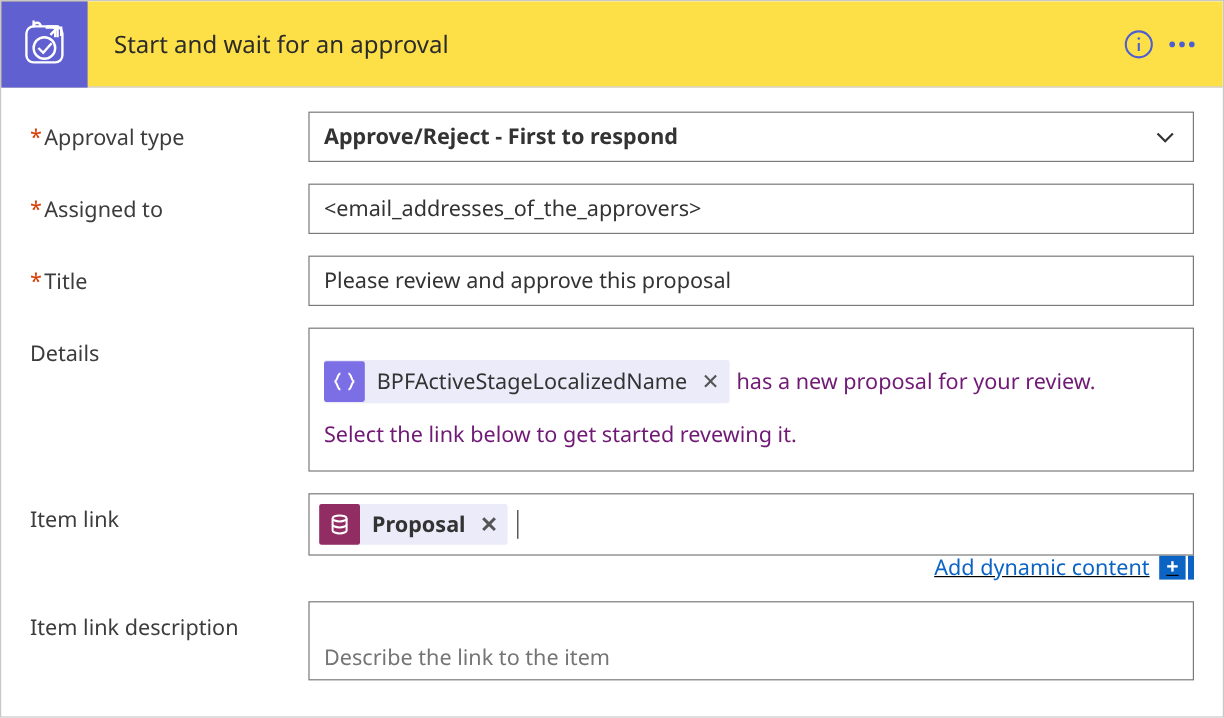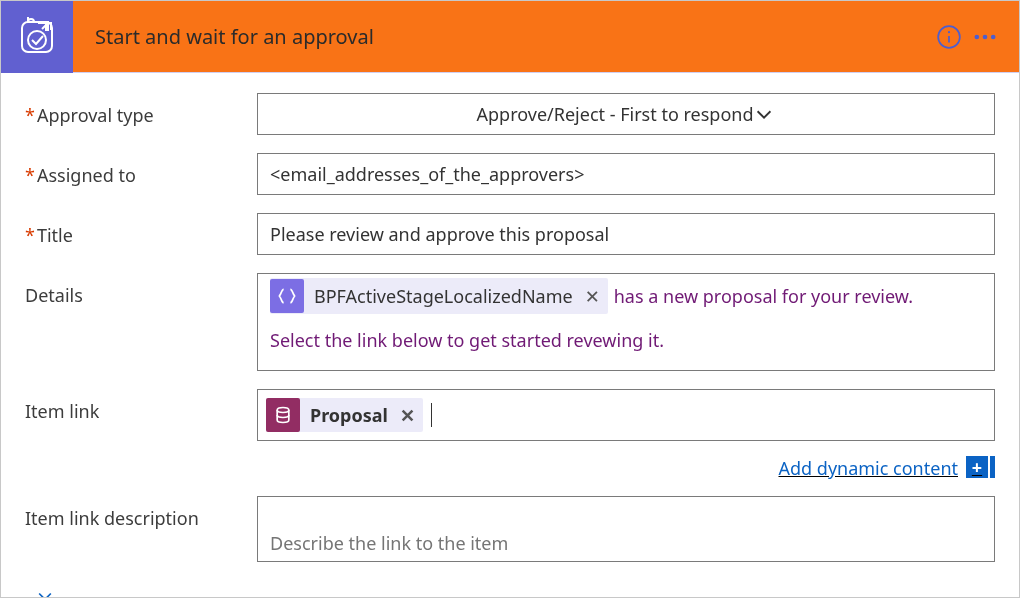--- a/index.html
+++ b/index.html
@@ -1,20 +1,20 @@
 <!DOCTYPE html>
 <html><head>
   <meta charset="utf-8">
   <style>
     * { box-sizing: border-box; margin: 0; padding: 0; font-family: "Segoe UI", system-ui, sans-serif; }
     body { background: #fff; width: 1020px; height: 598px; border: 1px solid #c8c8c8; }
 
     .header {
       display: flex; align-items: center;
-      background: #f97316; height: 72px;
+      background: #fde047; height: 72px;
       border-bottom: 1px solid #d0cff0;
       padding: 0 16px 0 0;
     }
     .header-icon-box {
       width: 72px; height: 72px; background: #6160d0;
       display: flex; align-items: center; justify-content: center;
       margin-right: 16px;
     }
     .header-title { font-size: 20px; color: #2b2b2b; flex: 1; padding-left: 6px; }
     .header-info, .header-more {
@@ -30,26 +30,26 @@
 
     .field {
       border: 1px solid #7a7a7a; min-height: 42px;
       display: flex; align-items: center; padding: 6px 12px;
       font-size: 18px; color: #333; background: #fff;
     }
     .field input {
       border: none; outline: none; font-size: 18px; color: #333;
       width: 100%; background: transparent;
     }
-    .field.select { justify-content: center; }
+    .field.select { justify-content: space-between; font-weight: bold; }
     .placeholder { color: #888; margin-top: 28px; }
 
     .chevron { width: 22px; height: 22px; }
 
-    .details-field { flex-wrap: wrap; padding: 2px 12px 12px; line-height: 2; }
+    .details-field { flex-wrap: wrap; padding: 24px 12px 12px; line-height: 2; }
     .token {
       display: inline-flex; align-items: center;
       background: #ecebf9; border-radius: 2px; padding: 0 8px 0 0;
       margin: 2px 6px 2px 0; font-size: 18px; color: #333;
       vertical-align: middle;
     }
     .token-icon {
       width: 34px; height: 34px; display: flex; align-items: center;
       justify-content: center; border-radius: 2px; margin-right: 10px;
     }
@@ -167,21 +167,21 @@
           <span>BPFActiveStageLocalizedName</span>
           <span class="token-x">✕</span>
         </span>
         <span class="inline-text"> has a new proposal for your review.</span>
         <div style="flex-basis:100%; height:6px;"></div>
         <span class="inline-text">Select the link below to get started revewing it.</span>
       </div>
     </div>
   </div>
 
-  <div class="row" style="margin-bottom:23px;">
+  <div class="row" style="margin-bottom:6px;">
     <div class="label-col">
       <span>Item link</span>
     </div>
     <div class="input-col">
       <div class="field item-link-field">
         <span class="token">
           <span class="token-icon maroon">
             <svg width="20" height="20" viewBox="0 0 24 24" fill="none" stroke="#fff" stroke-width="2">
                 <ellipse cx="12" cy="6" rx="7" ry="3"></ellipse>
                 <path d="M5 6 V18 a7 3 0 0 0 14 0 V6"></path>

